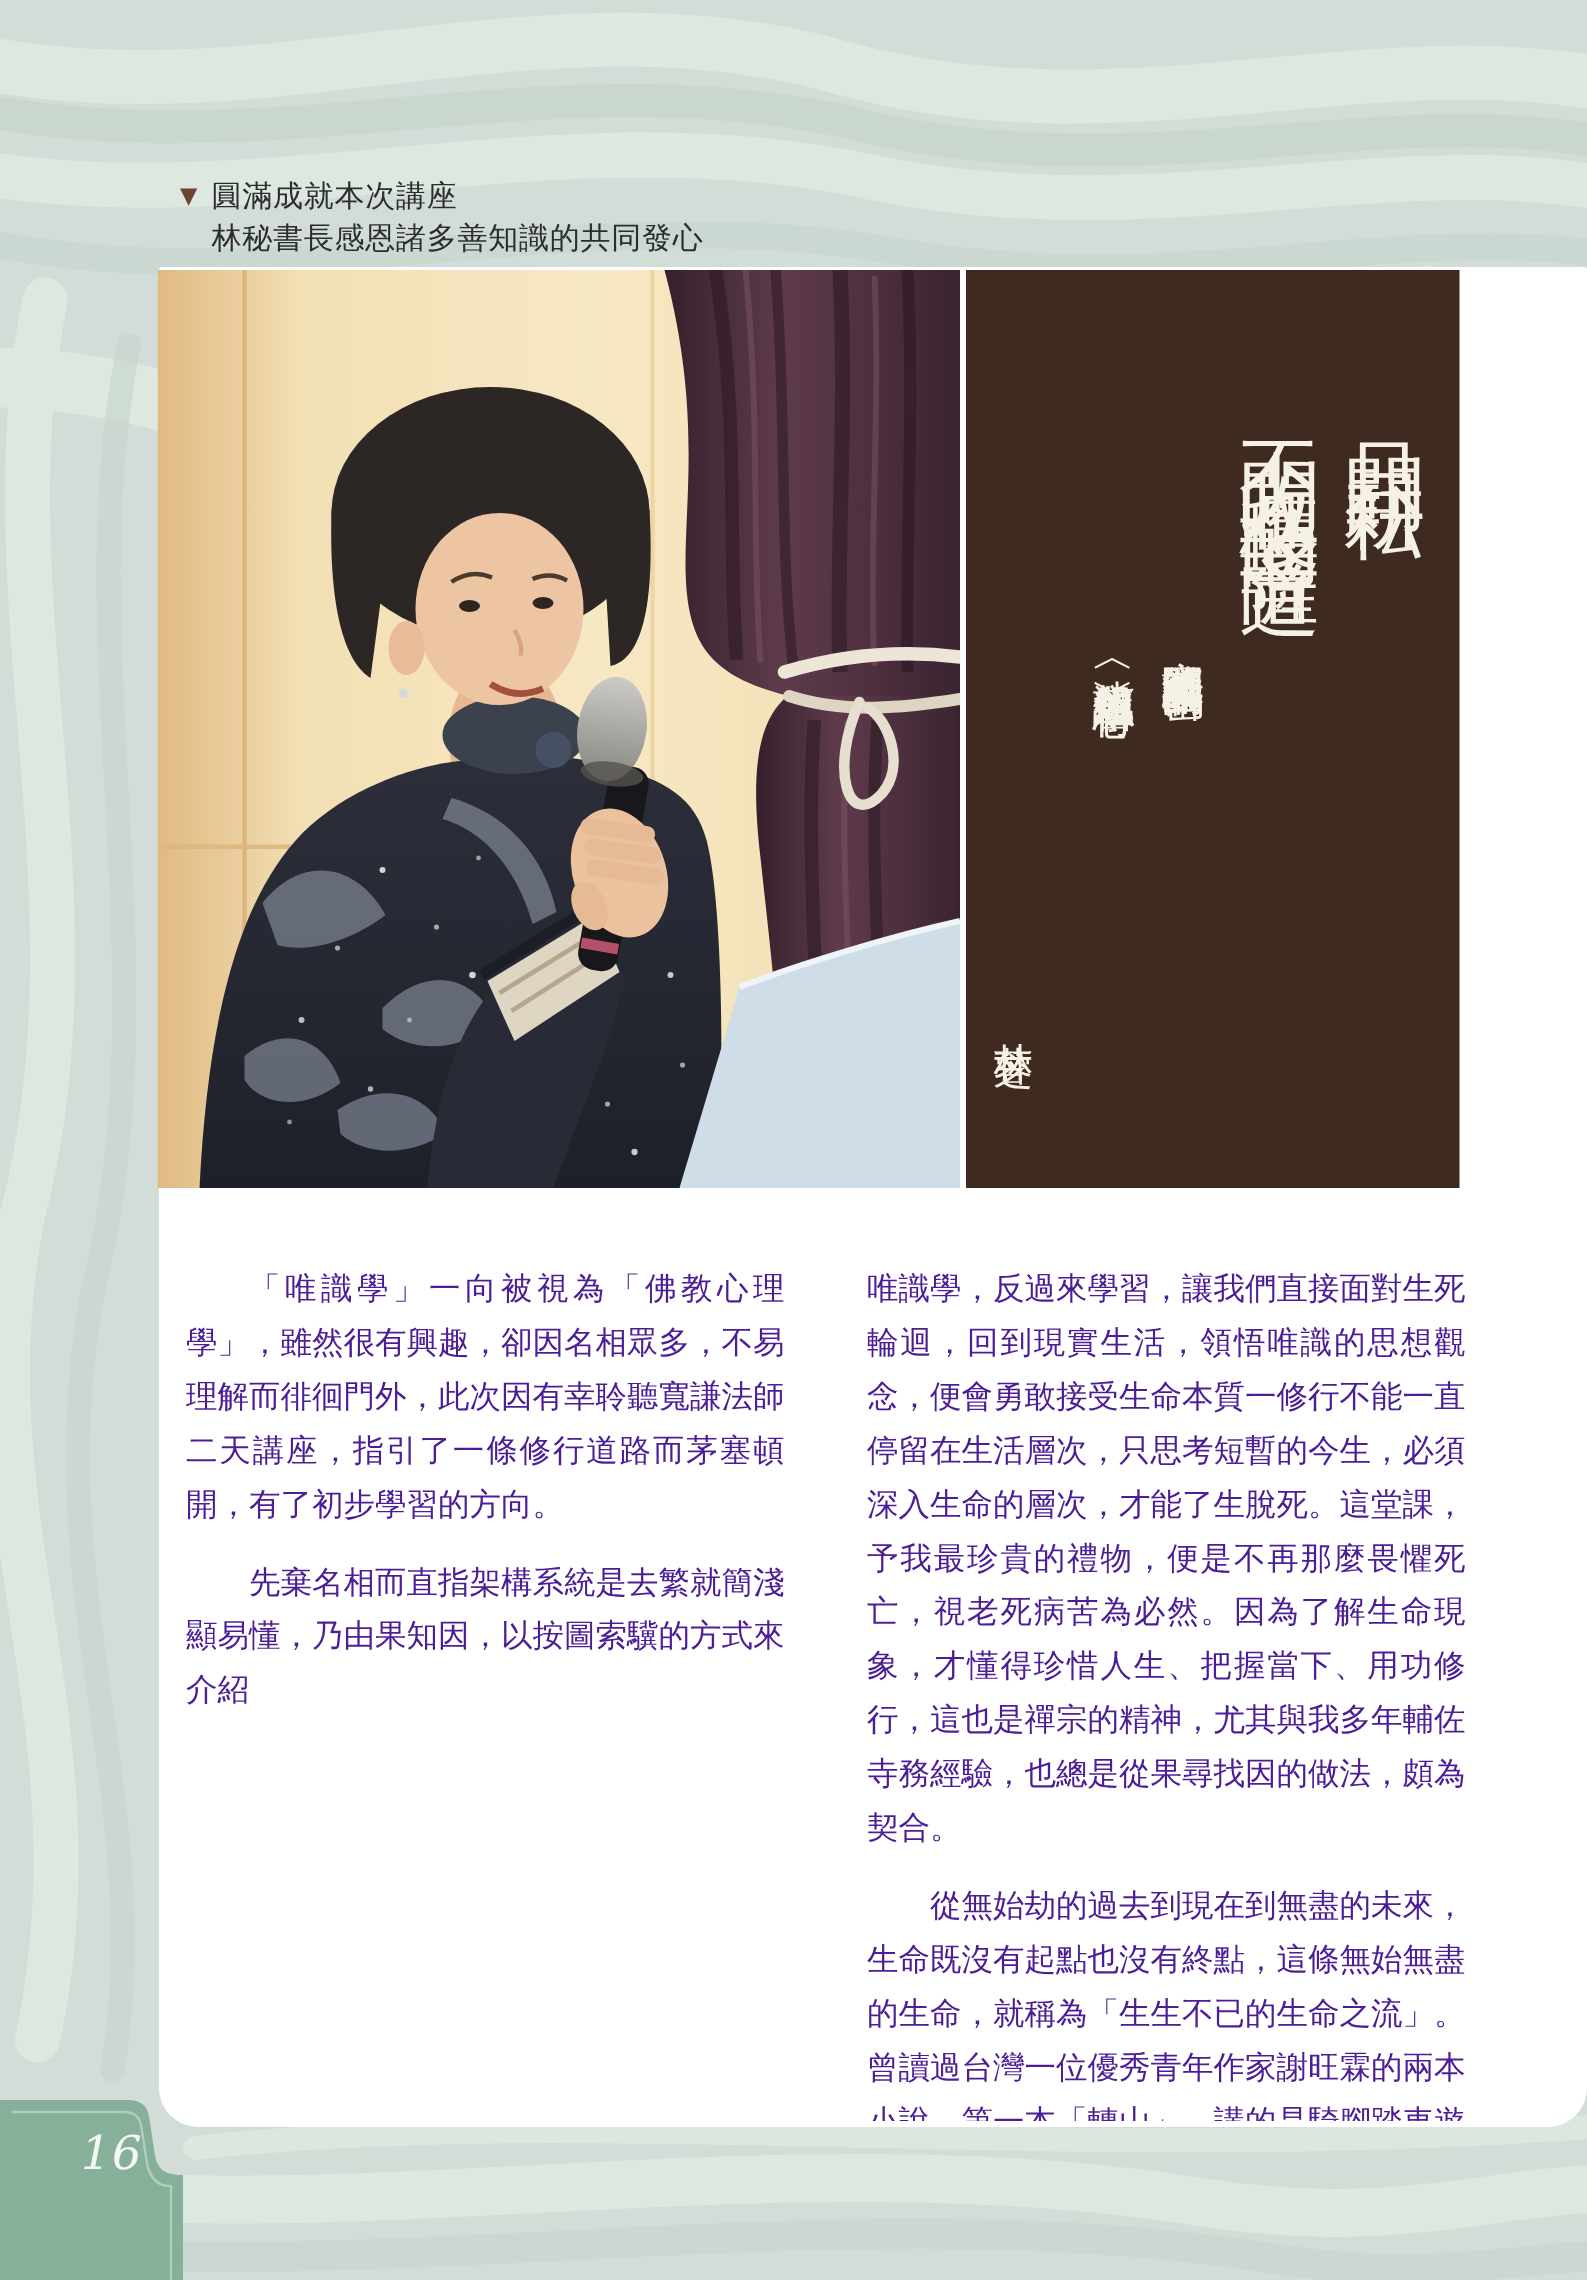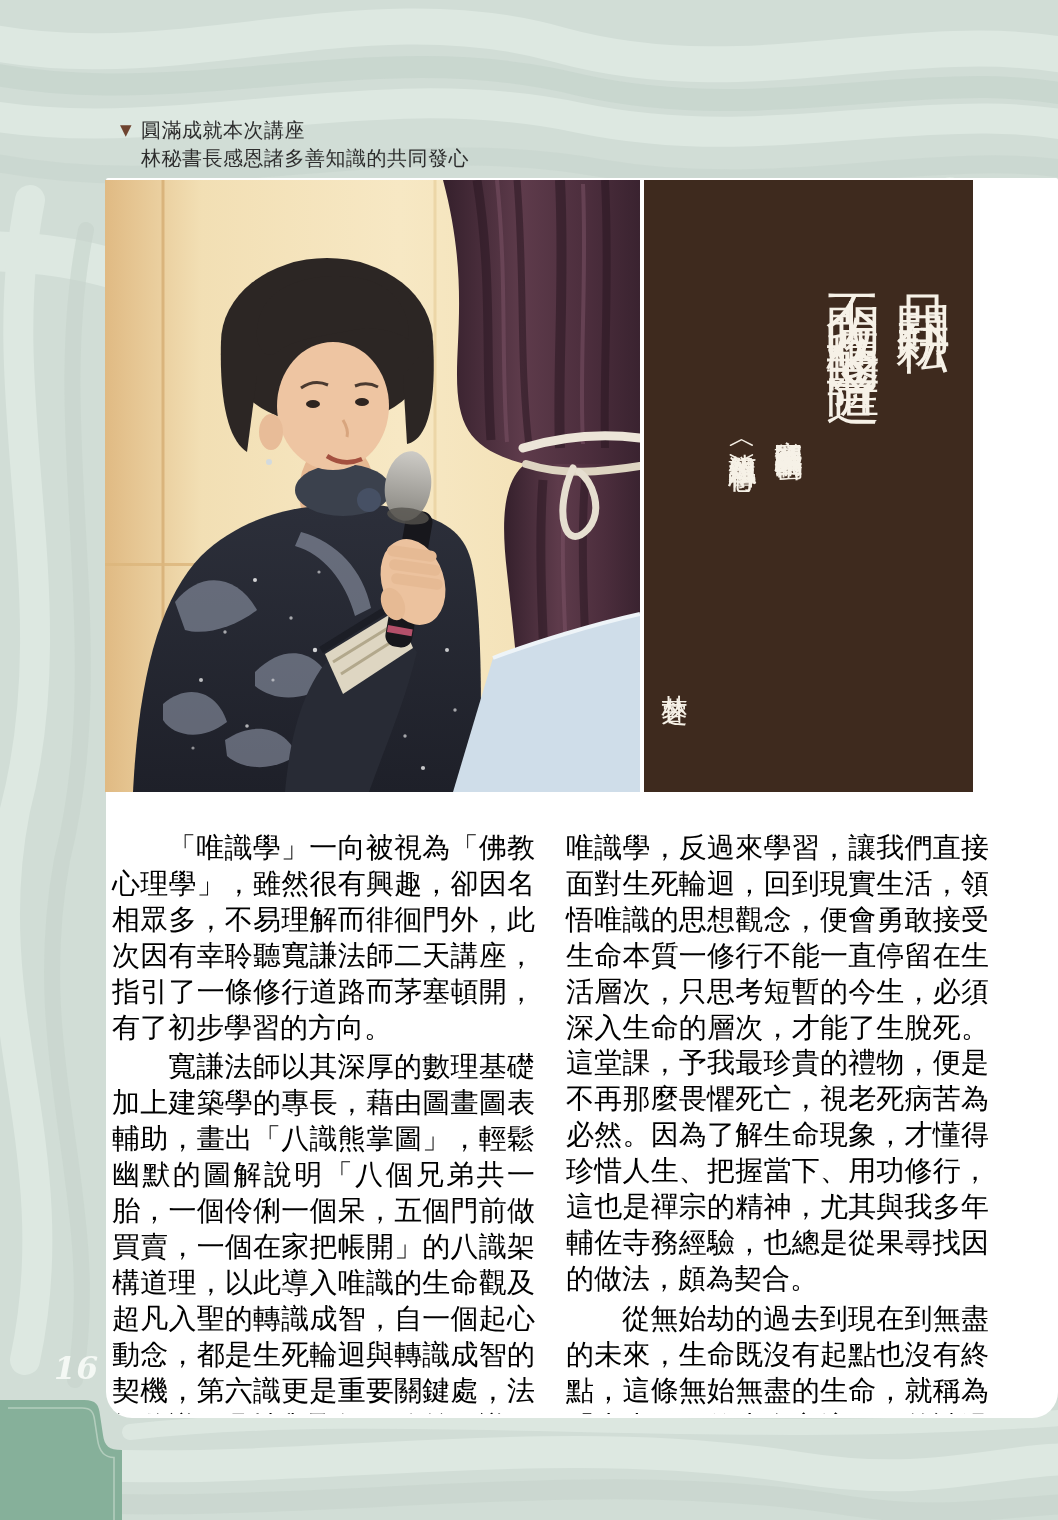--- a/index.html
+++ b/index.html
@@ -37,30 +37,30 @@
   .sub-col1{right:166px;top:238px;font-size:28px;letter-spacing:0.045em;}
   .sub-col2{right:212px;top:250px;font-size:28px;letter-spacing:0.045em;}
   .author{left:14px;top:494px;font-size:26px;letter-spacing:0.1em;}
   
   .col{
     position:absolute;top:826px;width:431px;max-height:588px;overflow:hidden;
   }
   .col-left{left:108px;}
   .col-right{left:562px;}
   .col p{
-    margin:4px;font-size:28px;line-height:35.9px;color:#000000;
+    margin:16px;font-size:21px;line-height:35.9px;color:#4c1d95;
     text-align:justify;line-break:strict;overflow-wrap:break-word;
   }
   .col p.ind{text-indent:2em;}
   
   .footer-tab{position:absolute;left:0;top:1388px;width:132px;height:132px;}
   .page-num{
-    position:absolute;left:54px;top:1350px;width:60px;
+    position:absolute;left:54px;top:1418px;width:60px;
     font-family:"DejaVu Serif","Liberation Serif",serif;
-    font-style:italic;font-size:31px;color:#f4f8f4;letter-spacing:1px;font-weight:bold;
+    font-style:italic;font-size:31px;color:#f4f8f4;letter-spacing:1px;
   }
 </style>
 </head>
 <body>
 
 <div class="bg-pattern">
   <svg width="1058" height="1520" viewBox="0 0 1058 1520" xmlns="http://www.w3.org/2000/svg">
     <rect width="1058" height="1520" fill="#d1ddd6"></rect>
     <g fill="none" stroke-linecap="round">
       <path d="M-60,30 C150,95 350,-15 560,45 C760,100 930,15 1110,65" stroke="#dde8e1" stroke-width="36"></path>
@@ -227,21 +227,20 @@
 <div class="brown-panel">
   <div class="vtext title-col1">只問耕耘</div>
   <div class="vtext title-col2">不問收穫的菩薩道</div>
   <div class="vtext sub-col1">寬謙法師解開生命的密碼</div>
   <div class="vtext sub-col2">〈八識規矩頌〉學習心得</div>
   <div class="vtext author">林蓉芝</div>
 </div>
 
 <div class="col col-left">
   <p class="ind">「唯識學」一向被視為「佛教心理學」，雖然很有興趣，卻因名相眾多，不易理解而徘徊門外，此次因有幸聆聽寬謙法師二天講座，指引了一條修行道路而茅塞頓開，有了初步學習的方向。</p>
-  <p class="ind">寬謙法師以其深厚的數理基礎加上建築學的專長，藉由圖畫圖表輔助，畫出「八識熊掌圖」，輕鬆幽默的圖解說明「八個兄弟共一胎，一個伶俐一個呆，五個門前做買賣，一個在家把帳開」的八識架構道理，以此導入唯識的生命觀及超凡入聖的轉識成智，自一個起心動念，都是生死輪迴與轉識成智的契機，第六識更是重要關鍵處，法師將識、凡情與聖智區分前五識及第六、七、八識的不同，有助於理解其間的內容與關聯，觀照自己的心、意、識。</p>
   <p class="ind">先棄名相而直指架構系統是去繁就簡淺顯易懂，乃由果知因，以按圖索驥的方式來介紹</p>
 </div>
 
 <div class="col col-right">
   <p>唯識學，反過來學習，讓我們直接面對生死輪迴，回到現實生活，領悟唯識的思想觀念，便會勇敢接受生命本質一修行不能一直停留在生活層次，只思考短暫的今生，必須深入生命的層次，才能了生脫死。這堂課，予我最珍貴的禮物，便是不再那麼畏懼死亡，視老死病苦為必然。因為了解生命現象，才懂得珍惜人生、把握當下、用功修行，這也是禪宗的精神，尤其與我多年輔佐寺務經驗，也總是從果尋找因的做法，頗為契合。</p>
   <p class="ind">從無始劫的過去到現在到無盡的未來，生命既沒有起點也沒有終點，這條無始無盡的生命，就稱為「生生不已的生命之流」。曾讀過台灣一位優秀青年作家謝旺霖的兩本小說，第一本「轉山」，講的是騎腳踏車遊歷西藏的親身經歷（由雲門舞集創辦人林懷民所成立的基金會獎助金十萬元完成），第二本「走河」，</p>
 </div>
 
 <div class="footer-tab">
   <svg width="132" height="132" viewBox="0 0 132 132" xmlns="http://www.w3.org/2000/svg">

